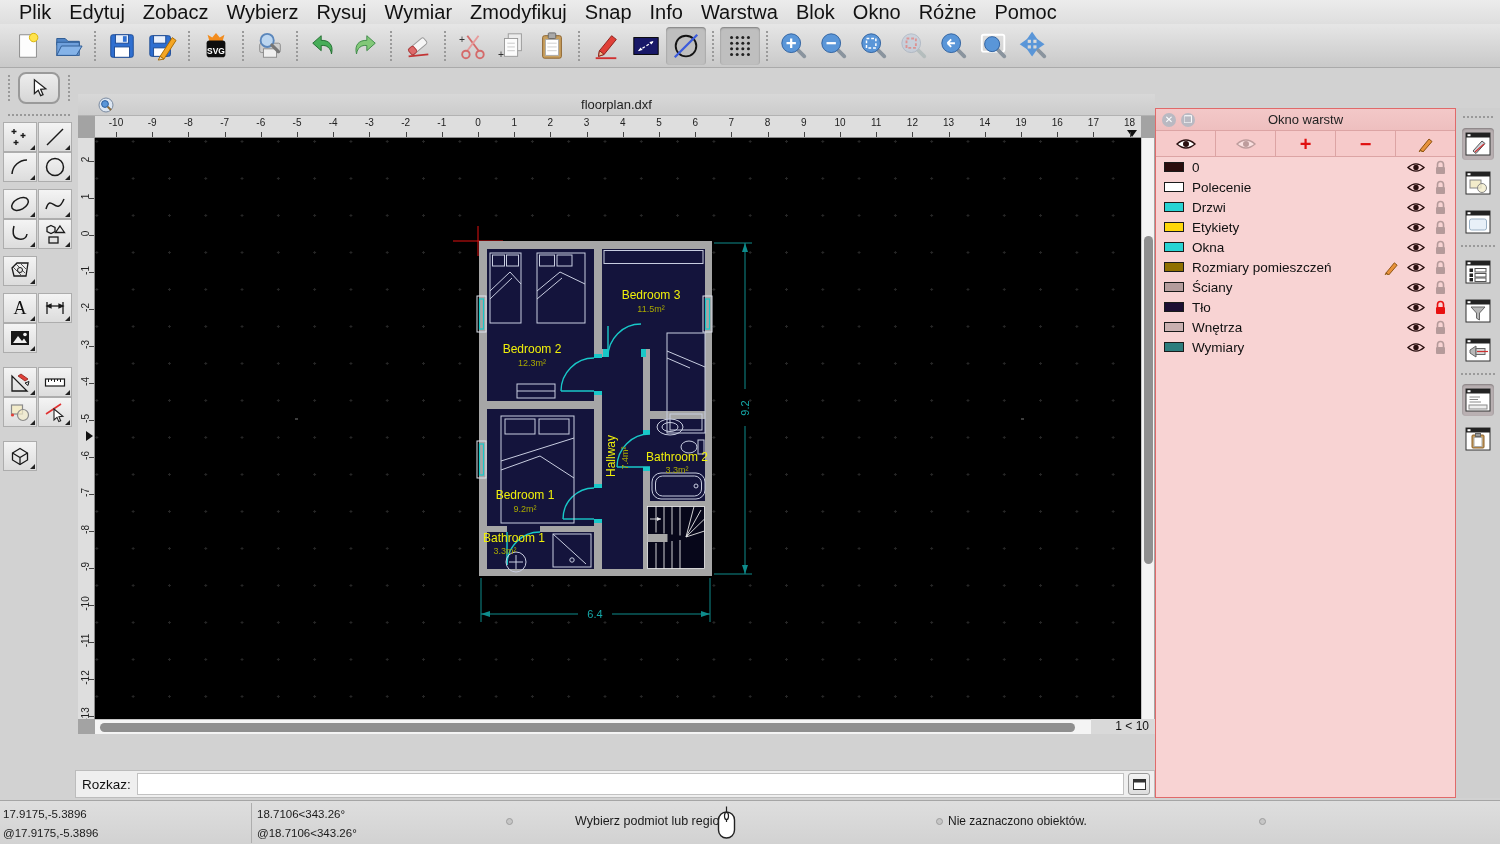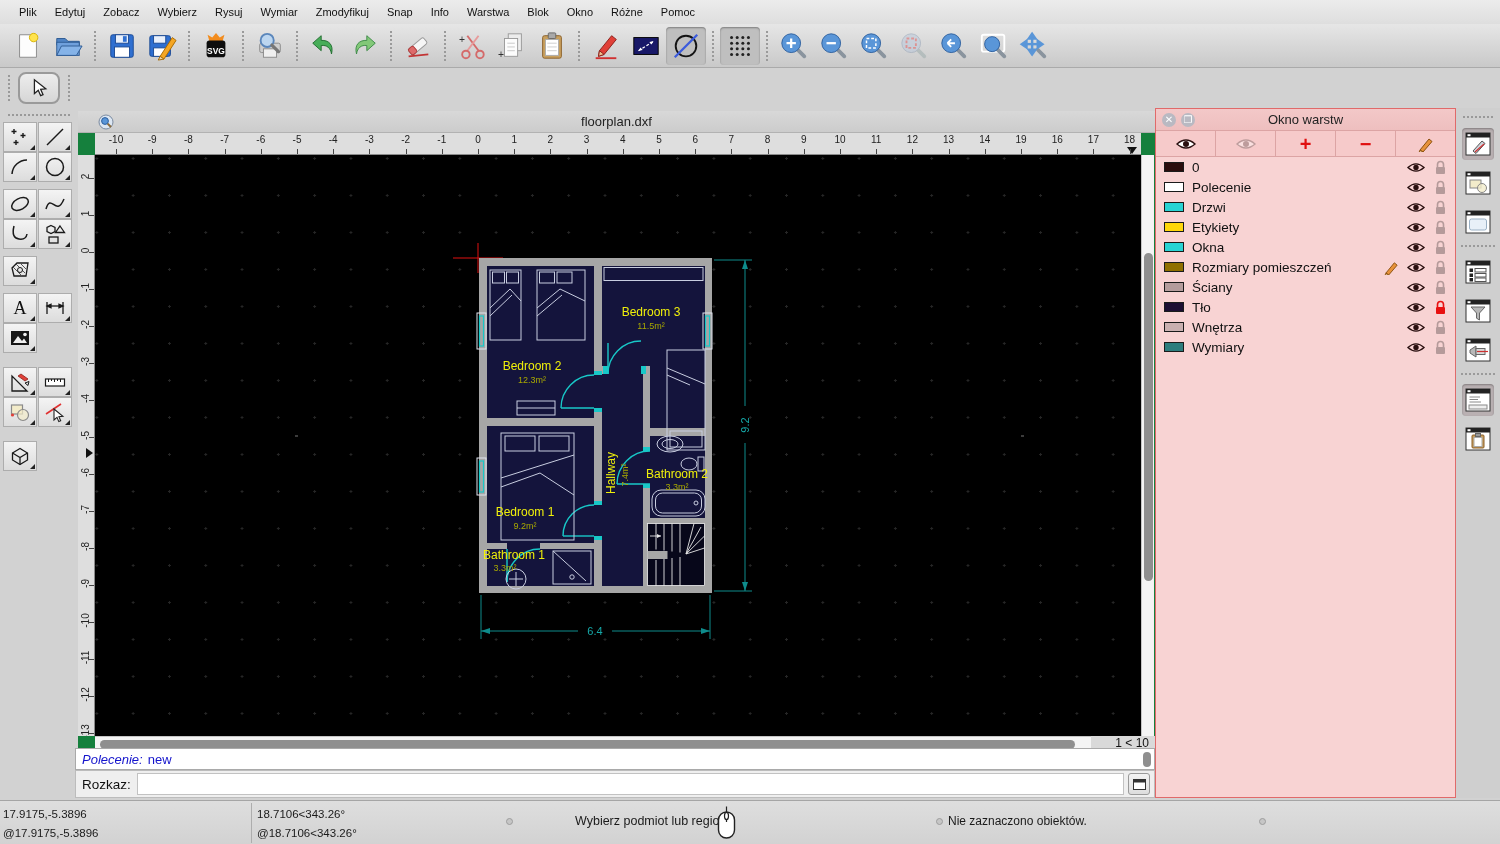--- a/index.html
+++ b/index.html
@@ -4,21 +4,21 @@
 <style>
   * { margin:0; padding:0; box-sizing:border-box; }
   html,body { background:#555; }
   #screen {
     position:relative; width:1500px; height:844px; overflow:hidden;
     background:#d2d2d2; font-family:"Liberation Sans", sans-serif; color:#111;
   }
   
   .menubar { position:absolute; left:0; top:0; width:1500px; height:24px;
     background:linear-gradient(#ececec,#dedede); display:flex; align-items:center; padding-left:10px; }
-  .menubar span { font-size:11px; padding:0 9px; color:#111; cursor:default; }
+  .menubar span { font-size:20px; padding:0 9px; color:#111; cursor:default; }
   
   .toolbar { position:absolute; left:0; top:24px; width:1500px; height:44px;
     background:linear-gradient(#e6e6e6,#c9c9c9); border-bottom:1px solid #aaa;
     display:flex; align-items:center; padding-left:8px; }
   .tbtn { width:40px; height:38px; display:flex; align-items:center; justify-content:center; border-radius:4px; }
   .tbtn.pressed { background:#bfbfbf; box-shadow:inset 0 1px 2px rgba(0,0,0,.35); }
   .tsep { width:1px; height:30px; border-left:2px dotted #9a9a9a; margin:0 6px; }
   
   .subtoolbar { position:absolute; left:0; top:68px; width:1500px; height:40px;
     background:#d2d2d2; display:flex; align-items:center; }
@@ -28,21 +28,21 @@
   
   .palette { position:absolute; left:0; top:108px; width:78px; height:640px; background:#d2d2d2; }
   .phandle { height:4px; margin:6px 8px 4px 8px; border-top:2px dotted #999; }
   .prow { display:flex; gap:1px; padding:0 3px; }
   .pgap { height:7px; }
   .pbtn { position:relative; width:34px; height:30px; border:1px solid #adadad;
     background:linear-gradient(#f4f4f4,#dcdcdc); display:flex; align-items:center; justify-content:center; }
   .pbtn .corner { position:absolute; right:1px; bottom:1px; width:0; height:0;
     border-left:5px solid transparent; border-bottom:5px solid #222; }
   
-  .mdi { position:absolute; left:78px; top:111px; width:1077px; height:640px; background:#15803d; }
+  .mdi { position:absolute; left:78px; top:94px; width:1077px; height:640px; background:#a3a3a3; }
   .doc-titlebar { position:absolute; left:0; top:0; width:1077px; height:22px;
     background:linear-gradient(#d8d8d8,#cccccc); border-bottom:1px solid #b2b2b2;
     display:flex; align-items:center; justify-content:center; font-size:13px; color:#222; }
   .doc-icon { position:absolute; left:20px; top:3px; }
   .hruler { position:absolute; left:17px; top:22px; width:1046px; height:22px;
     background:#dedede; border-bottom:1px solid #8a8a8a; overflow:hidden; }
   .hrnum { position:absolute; top:1px; font-size:10px; color:#222; transform:translateX(-50%); }
   .hrtick { position:absolute; bottom:0; width:1px; height:5px; background:#444; }
   .hmarker { position:absolute; top:14px; width:0; height:0; transform:translateX(-50%);
     border-left:5px solid transparent; border-right:5px solid transparent; border-top:7px solid #111; }
@@ -750,25 +750,20 @@
 
     <div class="vscroll">
       <div class="vthumb" style="top:98px; height:328px;"></div>
     </div>
     <div class="hscroll">
       <div class="hthumb" style="left:5px; width:975px;"></div>
     </div>
     <div class="corner-label">1 &lt; 10</div>
   </div>
 
-  <div class="cmd-history">
-    <span class="lbl">Polecenie:</span>
-    <span class="val">new</span>
-    <div class="mini-scroll"></div>
-  </div>
   <div class="cmd-row">
     <span class="lbl">Rozkaz:</span>
     <input class="cmd-input" type="text" value="" style="">
     <div class="cmd-btn">
       <svg width="13" height="11" viewBox="0 0 13 11">
           <rect x="0.5" y="0.5" width="12" height="10" fill="#fff" stroke="#333"></rect>
           <rect x="0.5" y="0.5" width="12" height="3" fill="#333"></rect>
         </svg>
     </div>
   </div>

